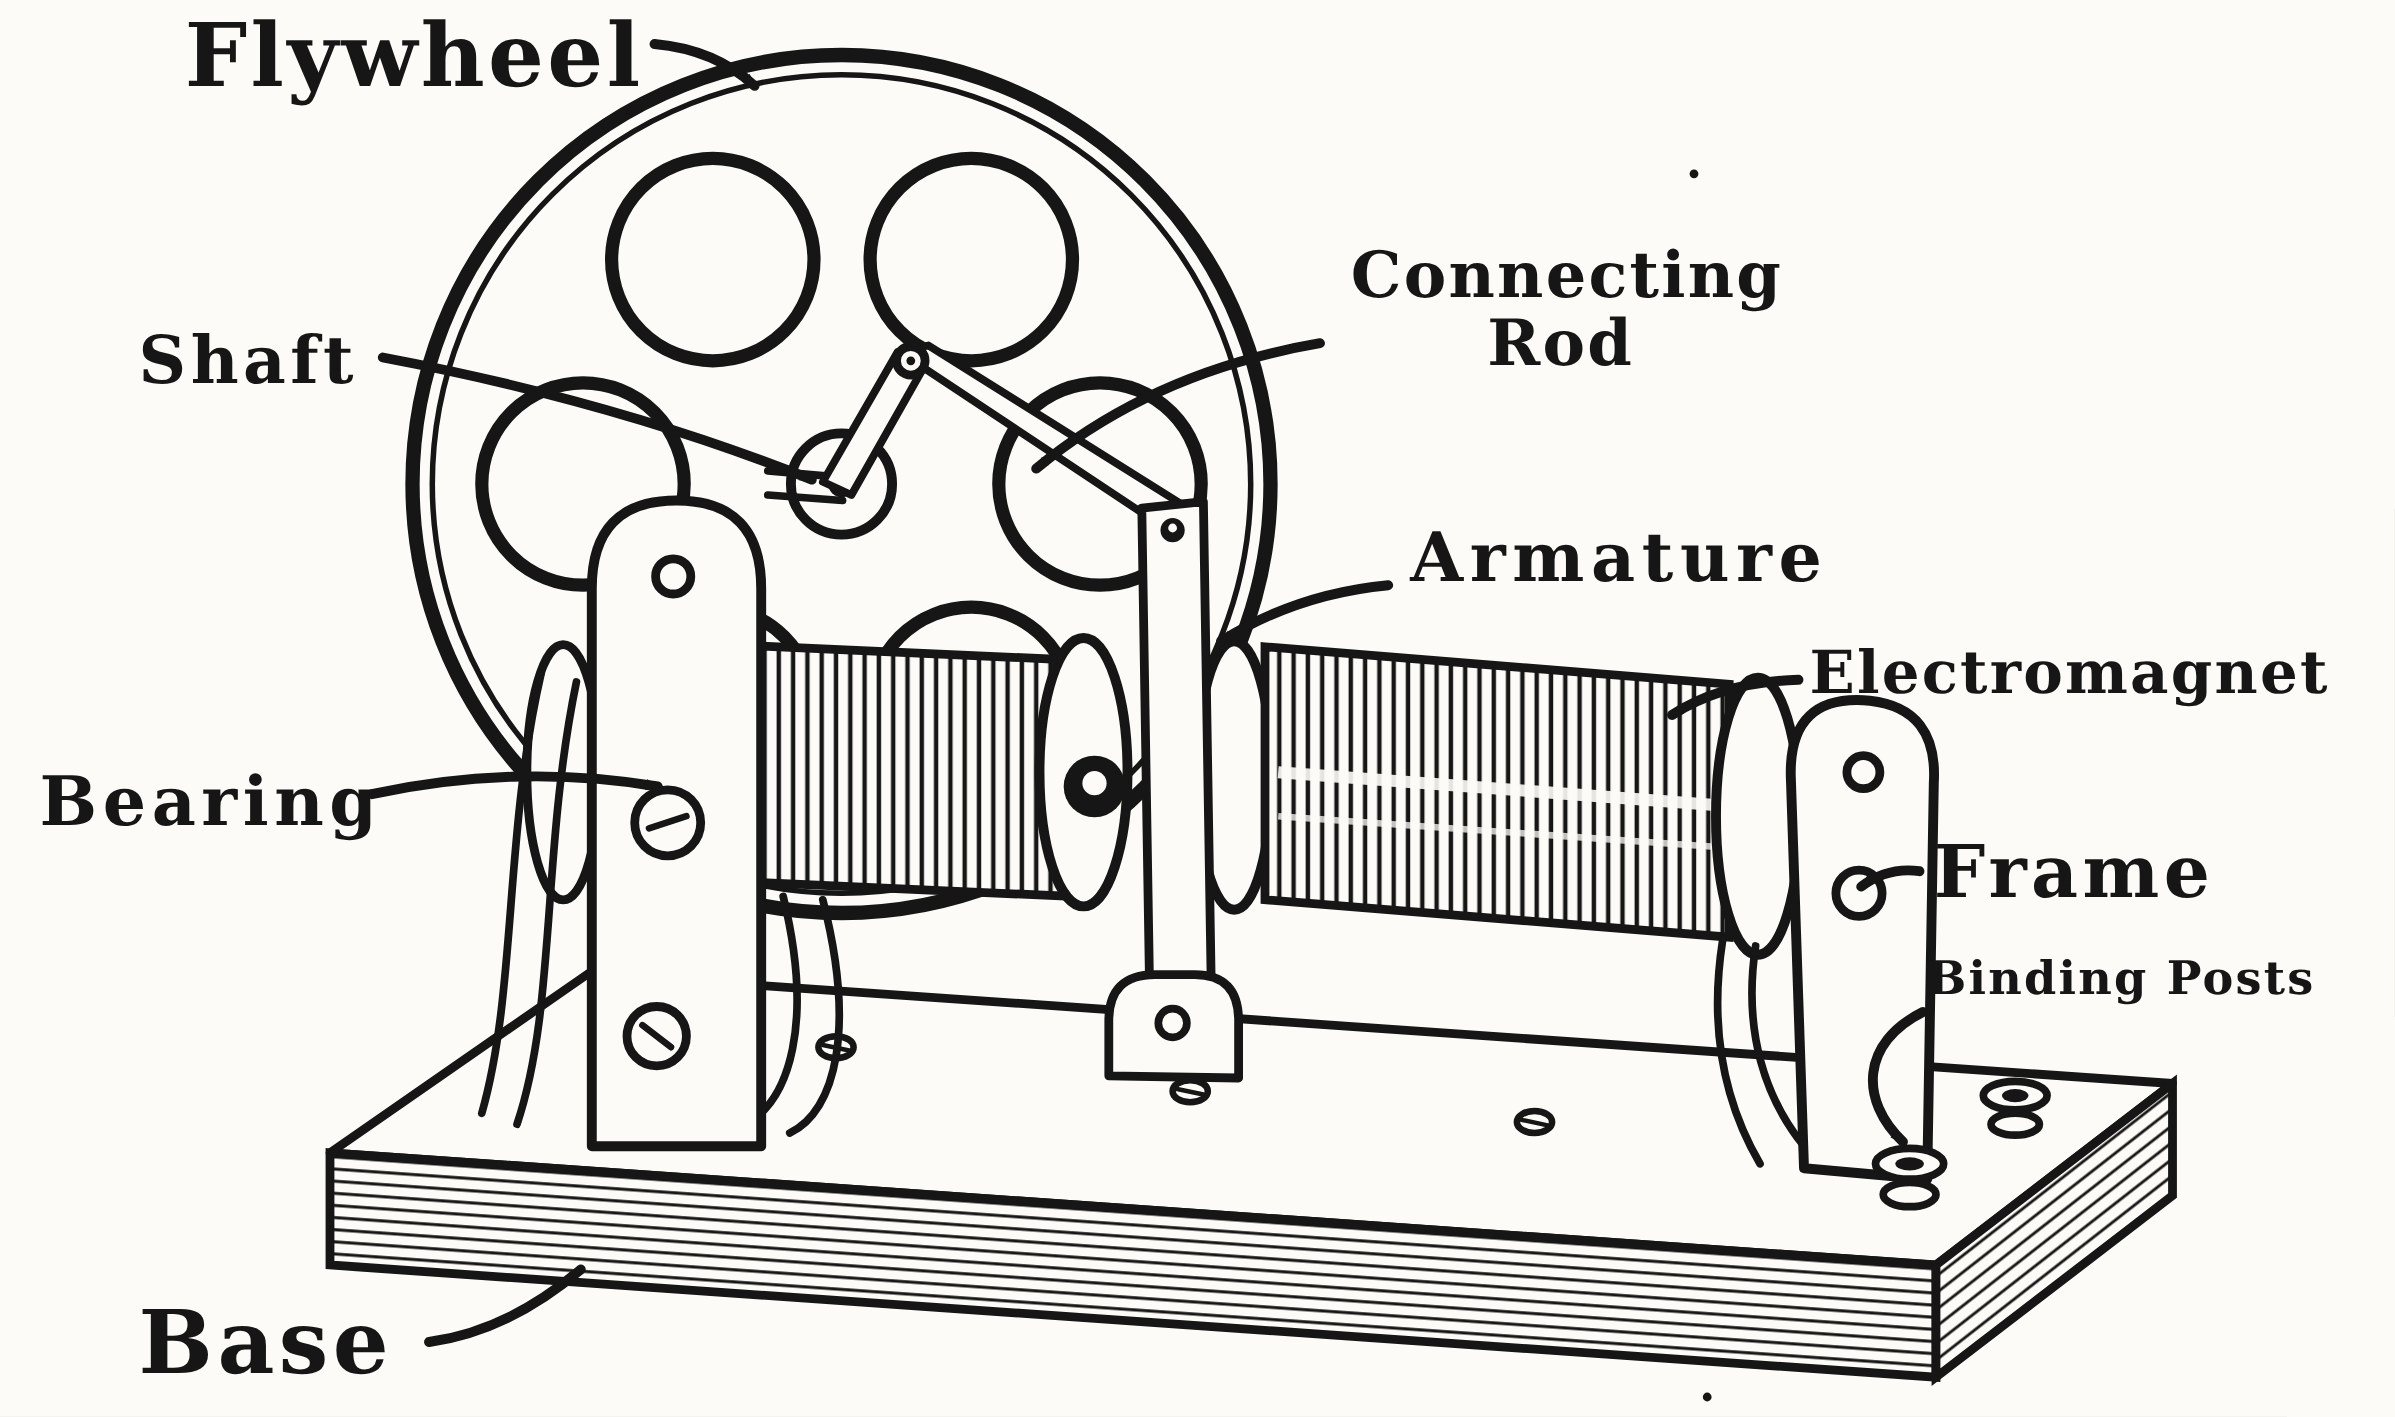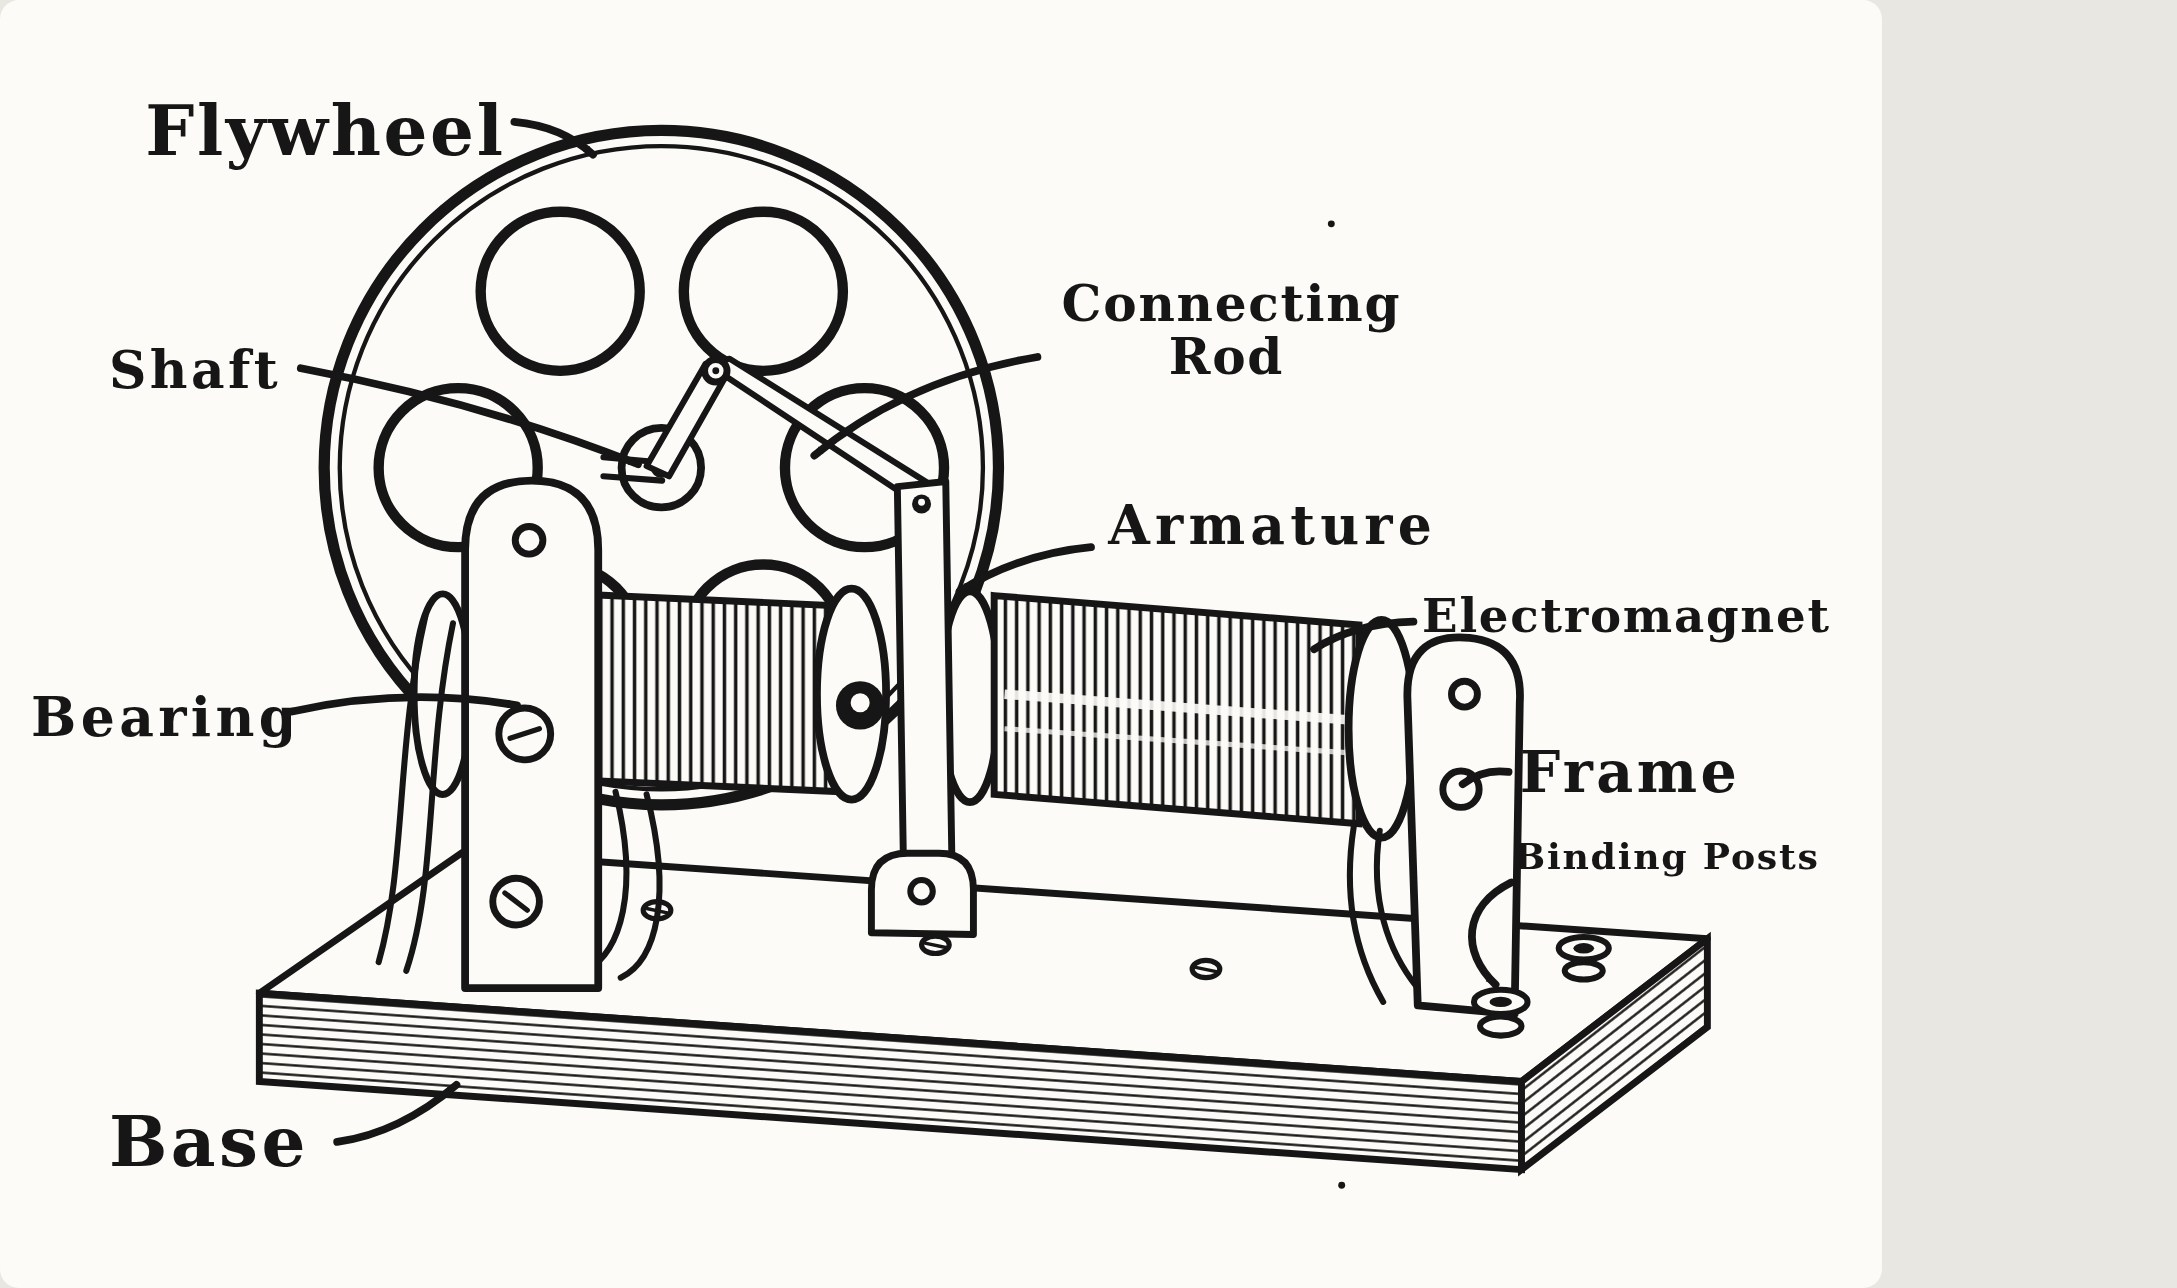--- a/index.html
+++ b/index.html
@@ -1,17 +1,17 @@
 <!DOCTYPE html>
 <html><head>
 <meta charset="utf-8">
 <style>
   html,body{margin:0;padding:0;background:#e9e7e1;}
-  .page{position:relative;width:1882px;height:1288px;background:#fcfbf7;overflow:hidden;
-        font-family:"DejaVu Serif","Liberation Serif",serif;border-radius:19px;}
+  .page{position:relative;width:2177px;height:1288px;background:#fcfbf7;overflow:hidden;
+        font-family:"DejaVu Serif","Liberation Serif",serif;}
   svg{display:block;width:100%;height:100%;}
   .lbl{font-family:"DejaVu Serif","Liberation Serif",serif;font-weight:bold;fill:#161616;}
   .ink{stroke:#161616;fill:none;stroke-linecap:round;stroke-linejoin:round;}
   .white{fill:#fcfbf7;stroke:#161616;stroke-linejoin:round;}
 </style>
 </head>
 <body>
 
 <div class="page">
 <svg viewBox="0 0 2177 1288">

